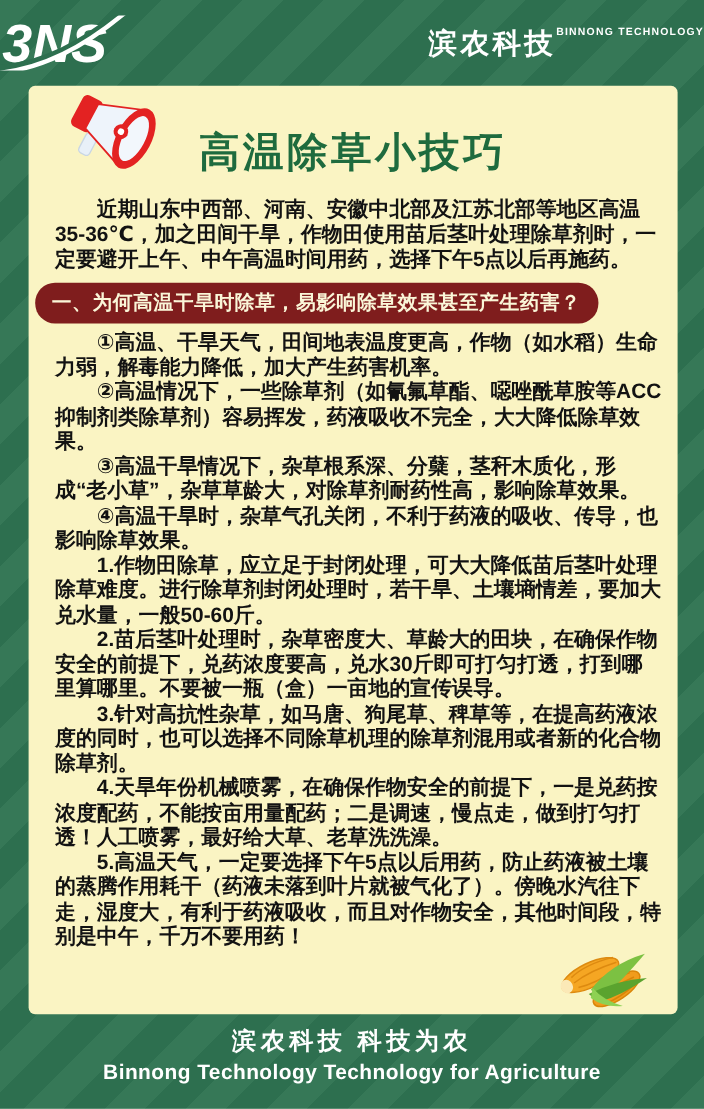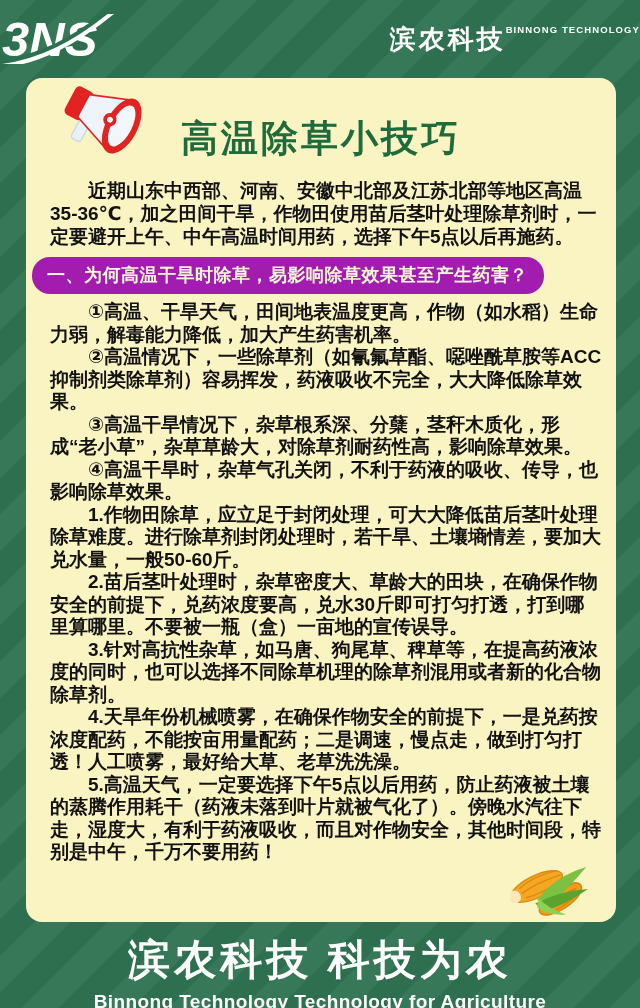--- a/index.html
+++ b/index.html
@@ -17,52 +17,52 @@
     display:flex; align-items:center; justify-content:space-between; gap:12px;
   }
   .logo-mark { width:152px; height:50px; }
   .brand-col { display:flex; flex-direction:row; color:#fff; }
   .brand-cn { font-size:26px; font-weight:bold; letter-spacing:3px; }
   .brand-en { font-size:9.5px; font-weight:bold; letter-spacing:1.1px; margin-top:2px; }
 
   
   .card {
     position:absolute; left:26px; top:78px; width:590px; height:844px;
-    background:#faf4c3; border-radius:16px;
+    background:#faf4c3; border-radius:6px;
   }
   .megaphone { position:absolute; left:26px; top:4px; width:100px; height:84px; }
   .card-title {
     padding-top:36px; text-align:center;
     font-size:37px; font-weight:bold; color:#1e6b3e; letter-spacing:3px;
   }
   .intro {
     margin:15px 13px 0 24px;
     font-size:19px; line-height:23px; font-weight:bold; color:#121212;
     text-indent:2em;
   }
   .pill {
     display:inline-block; margin:9px 0 7px 6px;
-    background:#a21caf; color:#faf6d8;
+    background:#7f1d1d; color:#faf6d8;
     font-size:18px; font-weight:bold;
     border-radius:18px; padding:6px 16px 7px 15px;
     letter-spacing:0.5px;
   }
   .points p {
     margin:0 13px 0 24px;
     font-size:19px; line-height:22.5px; font-weight:bold; color:#121212;
     text-indent:2em;
   }
   .corn { position:absolute; right:22px; bottom:2px; width:92px; height:62px; }
 
   
   .footer {
     position:absolute; left:0; bottom:0; width:640px; height:86px;
     text-align:center; color:#fff;
   }
-  .slogan-cn { padding-top:10px; font-size:42px; font-weight:bold; letter-spacing:4px; }
+  .slogan-cn { padding-top:10px; font-size:22px; font-weight:bold; letter-spacing:4px; }
   .slogan-en { font-size:19px; font-weight:bold; letter-spacing:0.4px; margin-top:3px; }
 </style>
 </head>
 <body>
 
 <div class="header">
   <svg class="logo-mark" viewBox="0 0 152 50">
     <text x="2" y="42" font-family="Liberation Sans, DejaVu Sans, sans-serif" font-size="49" font-weight="bold" font-style="italic" fill="#ffffff">3NS</text>
     <path d="M -4 49 C 40 46, 75 26, 112 -4" stroke="#2d6f4f" stroke-width="7" fill="none"></path>
     <path d="M -8 53 C 38 50, 78 28, 118 -6" stroke="#ffffff" stroke-width="4" fill="none"></path>

